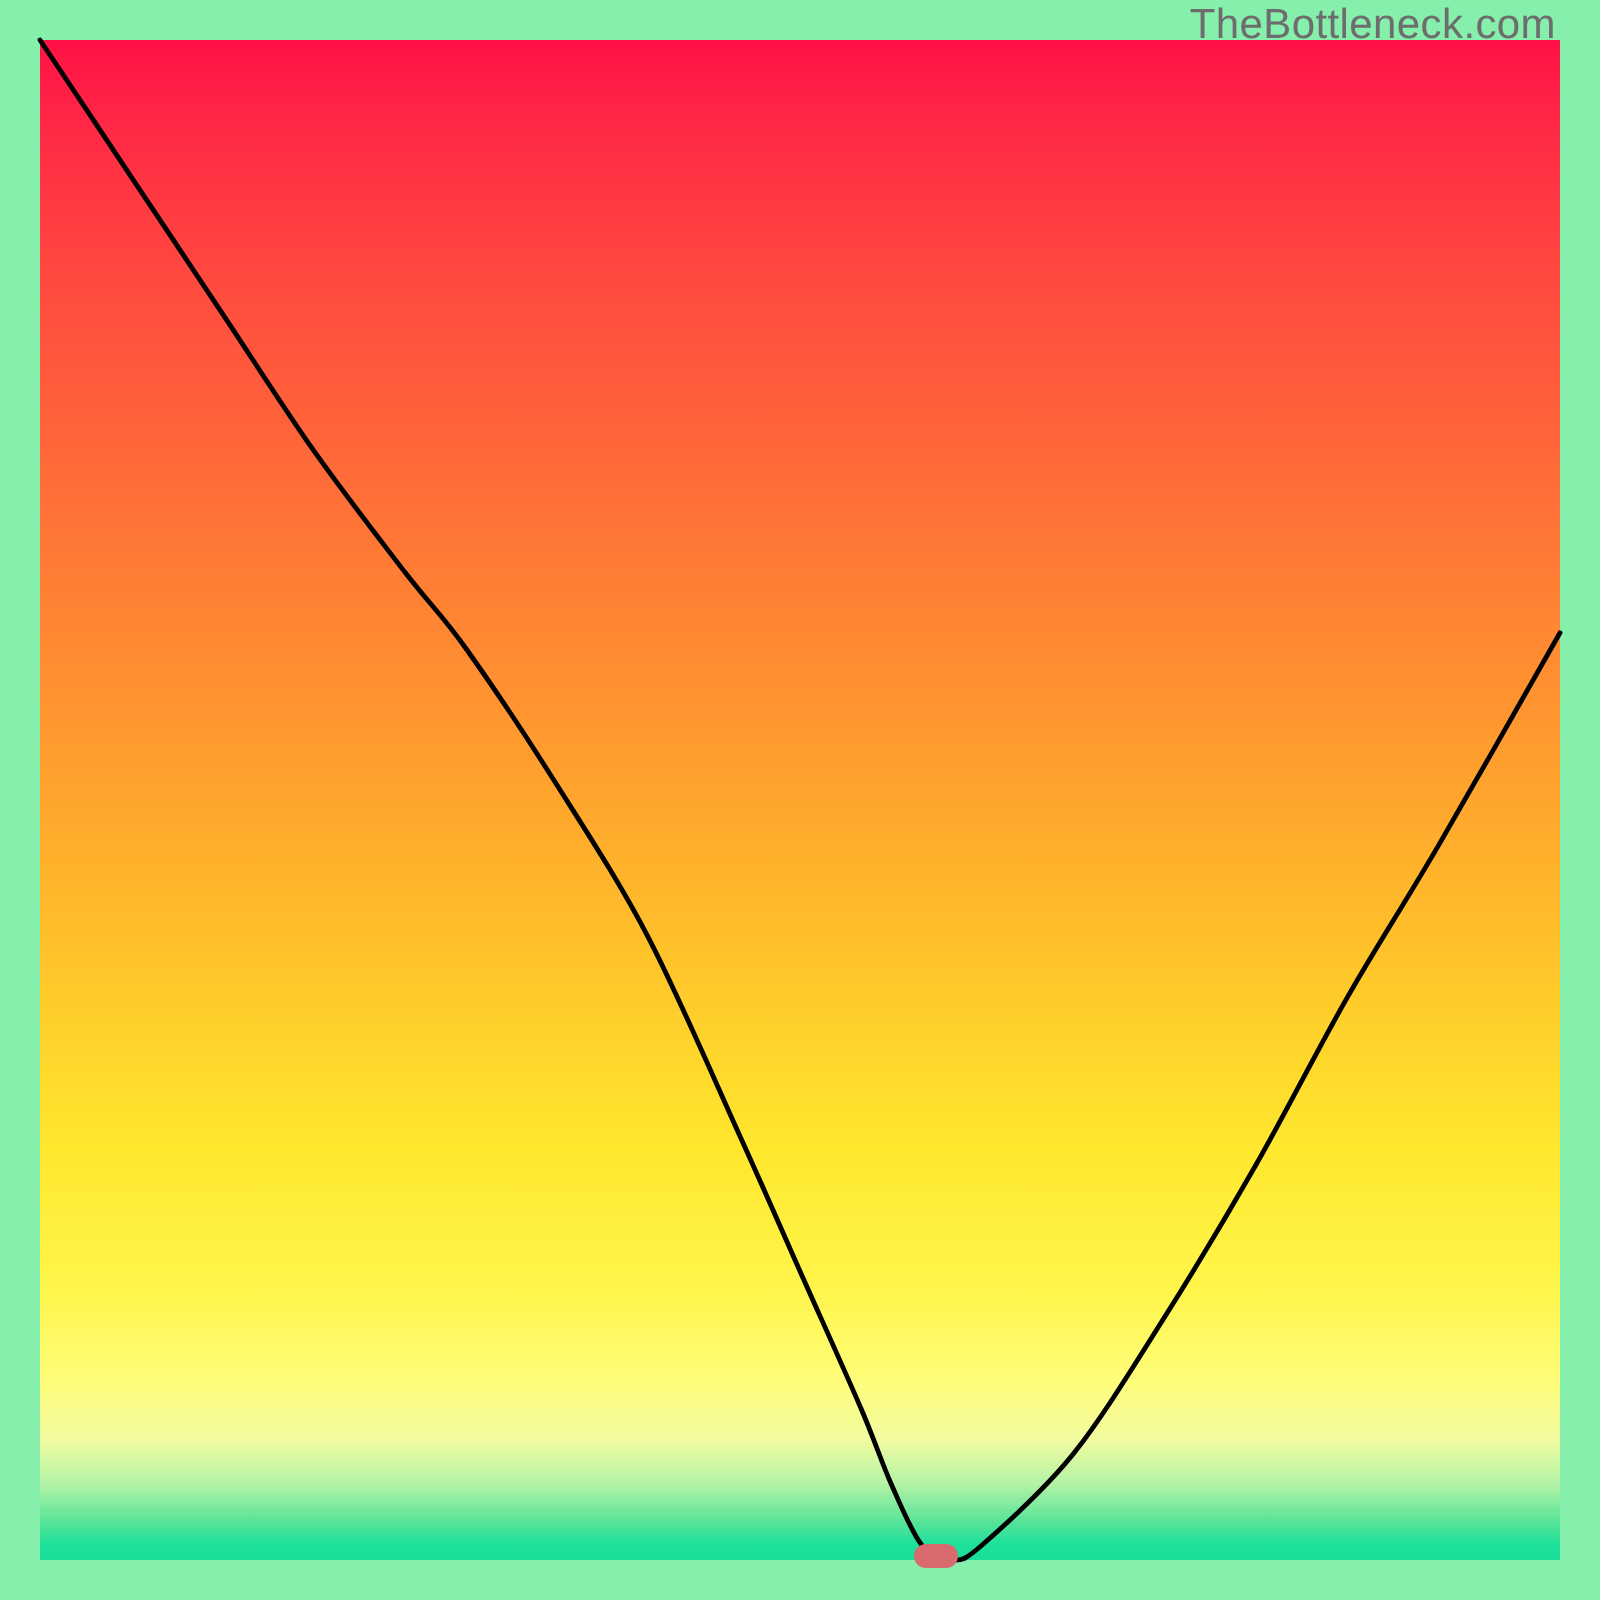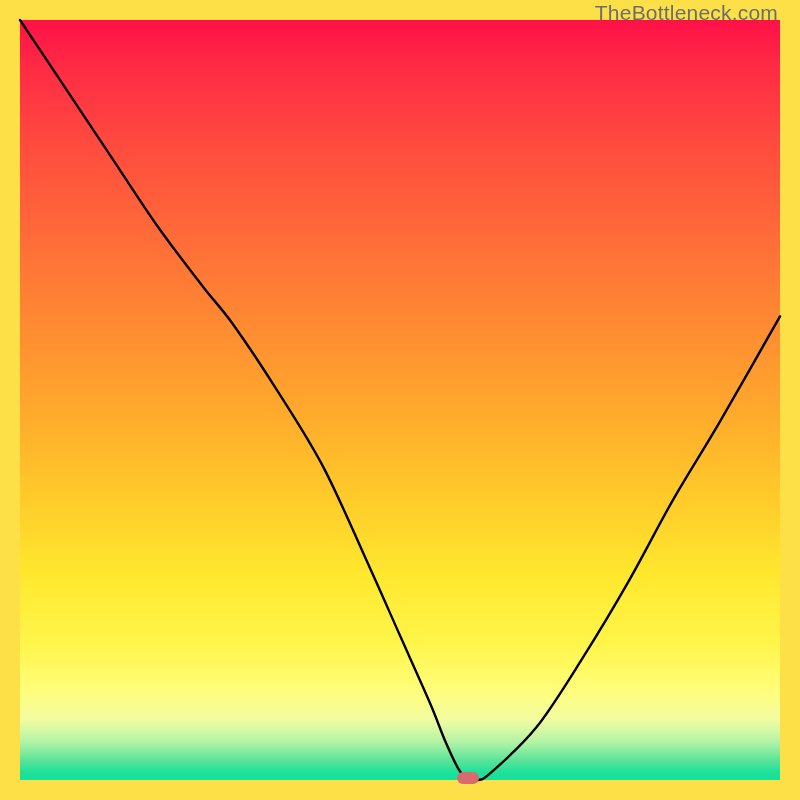--- a/index.html
+++ b/index.html
@@ -7,21 +7,21 @@
     padding: 0;
     width: 800px;
     height: 800px;
     background: #000;
     overflow: hidden;
   }
   .stage {
     position: relative;
     width: 800px;
     height: 800px;
-    background: #fde047;
+    background: #86efac;
   }
   .plot-area {
     position: absolute;
     left: 20px;
     top: 20px;
     width: 760px;
     height: 760px;
     
     background: linear-gradient(to bottom,
       #ff1147 0%,

